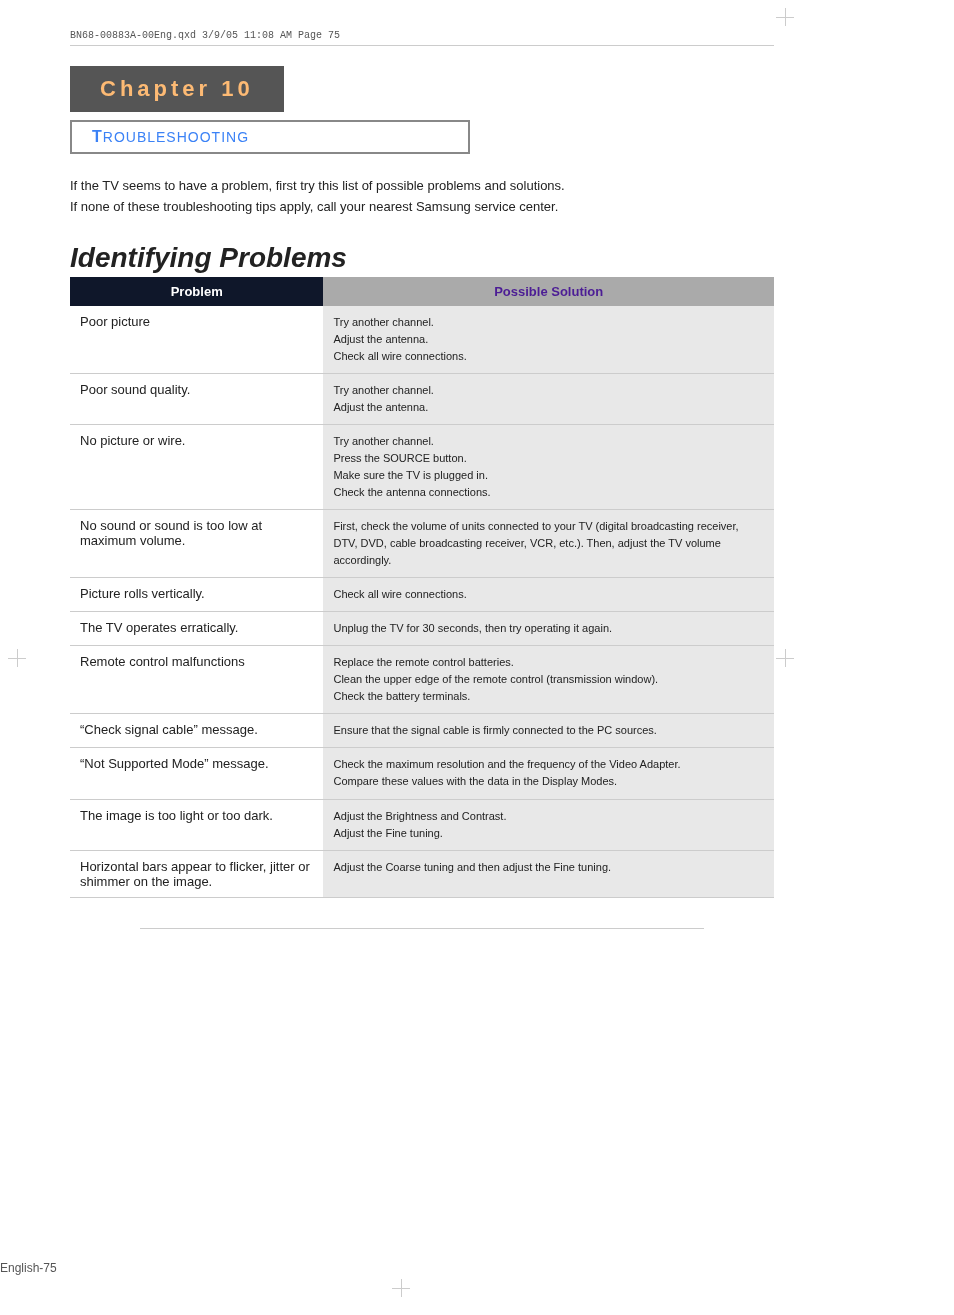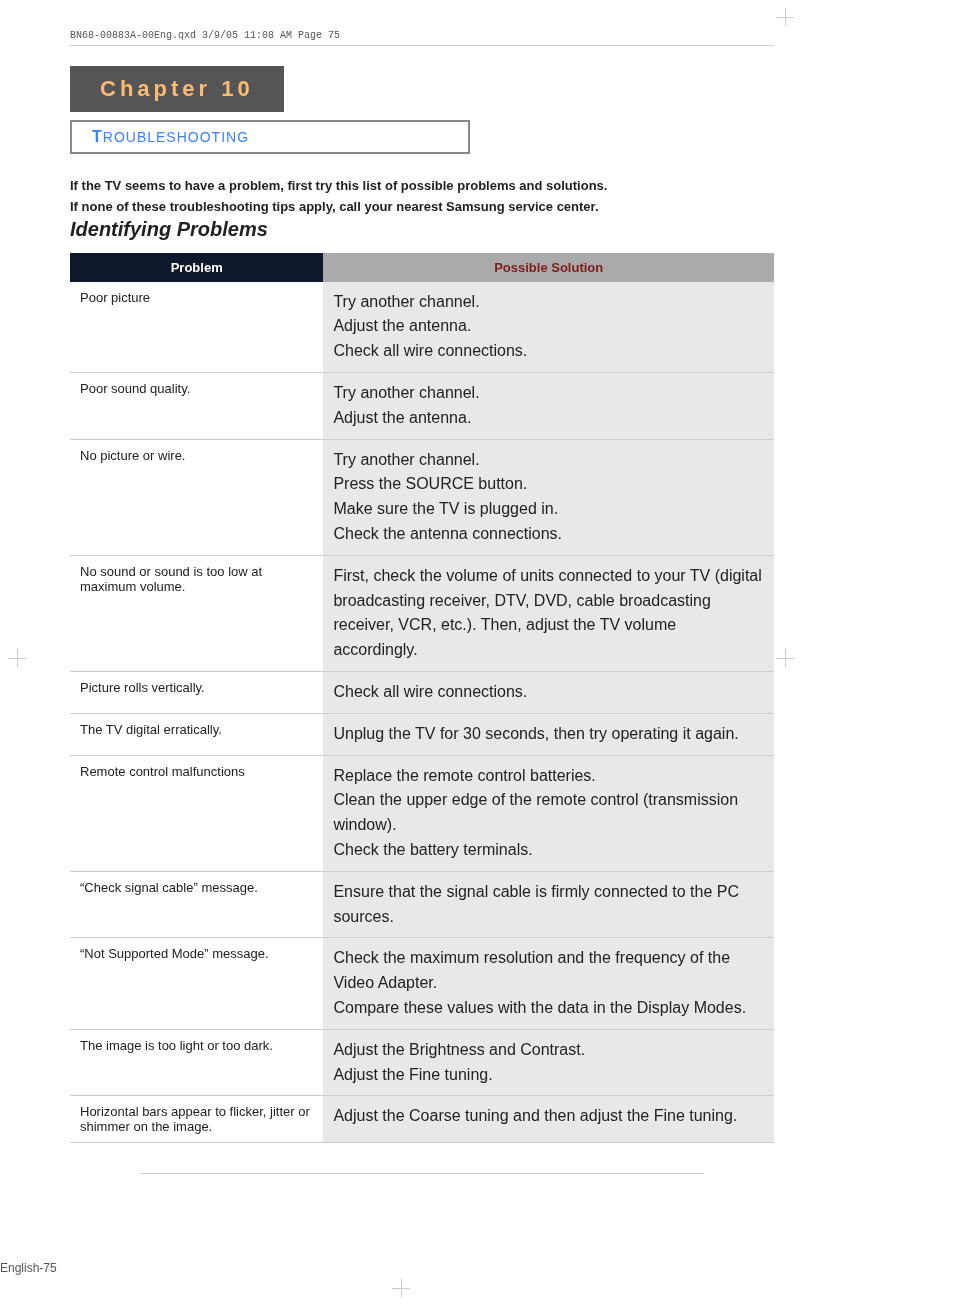--- a/index.html
+++ b/index.html
@@ -62,28 +62,28 @@
     }
 
     .troubleshooting-title .t-big {
       font-size: 16px;
       font-weight: bold;
     }
 
     .intro-text {
       font-size: 13px;
       line-height: 1.6;
-      color: #222;
-      font-weight: bold;
+      margin-bottom: 24px;
+      color: #222;
     }
 
     .section-heading {
-      font-size: 20px;
-      font-weight: bold;
-      margin-bottom: 12px;
+      font-size: 28px;
+      font-weight: bold;
+      margin-bottom: 3px;
       font-style: italic;
     }
 
     .problems-table {
       width: 100%;
       border-collapse: separate;
       border-spacing: 0;
       margin-bottom: 30px;
     }
 
@@ -92,21 +92,21 @@
       color: #fff;
       font-weight: bold;
       font-size: 13px;
       padding: 7px 14px;
       width: 36%;
       text-align: center;
     }
 
     .col-header-solution {
       background: #aaa;
-      color: #7f1d1d;
+      color: #4c1d95;
       font-weight: bold;
       font-size: 13px;
       padding: 7px 14px;
       text-align: center;
     }
 
     .problem-row td {
       padding: 8px 10px;
       vertical-align: top;
       border-bottom: 1px solid #ccc;
@@ -114,21 +114,21 @@
 
     .problem-cell {
       font-size: 13px;
       color: #222;
       padding-right: 14px;
       width: 36%;
     }
 
     .solution-cell {
       background: #e8e8e8;
-      font-size: 16px;
+      font-size: 11px;
       color: #222;
       line-height: 1.55;
       padding: 8px 12px;
     }
 
     .page-footer {
       text-align: left;
       font-size: 12px;
       color: #555;
       margin-top: 30px;
@@ -227,21 +227,21 @@
         </tr>
         <tr class="problem-row">
           <td class="problem-cell">No sound or sound is too low at maximum volume.</td>
           <td class="solution-cell">First, check the volume of units connected to your TV (digital broadcasting receiver, DTV, DVD, cable broadcasting receiver, VCR, etc.). Then, adjust the TV volume accordingly.</td>
         </tr>
         <tr class="problem-row">
           <td class="problem-cell">Picture rolls vertically.</td>
           <td class="solution-cell">Check all wire connections.</td>
         </tr>
         <tr class="problem-row">
-          <td class="problem-cell">The TV digital erratically.</td>
+          <td class="problem-cell">The TV operates erratically.</td>
           <td class="solution-cell">Unplug the TV for 30 seconds, then try operating it again.</td>
         </tr>
         <tr class="problem-row">
           <td class="problem-cell">Remote control malfunctions</td>
           <td class="solution-cell">Replace the remote control batteries.<br>Clean the upper edge of the remote control (transmission window).<br>Check the battery terminals.</td>
         </tr>
         <tr class="problem-row">
           <td class="problem-cell">“Check signal cable” message.</td>
           <td class="solution-cell">Ensure that the signal cable is firmly connected to the PC sources.</td>
         </tr>

